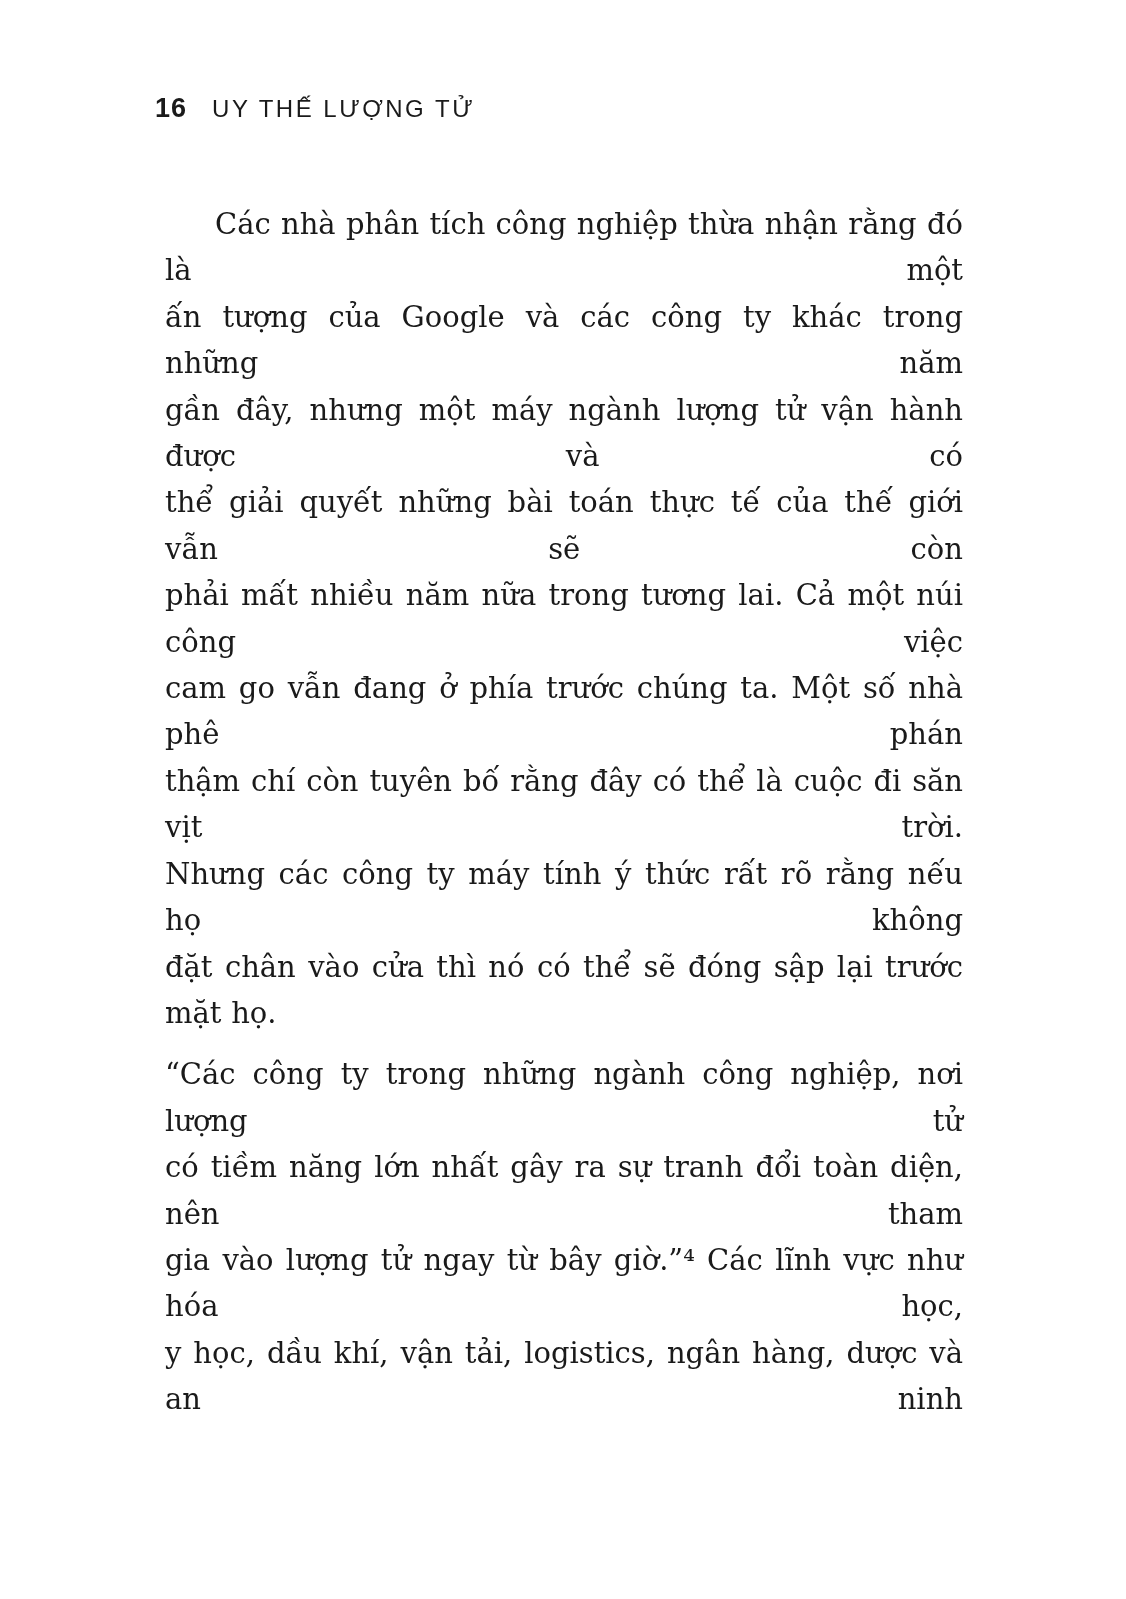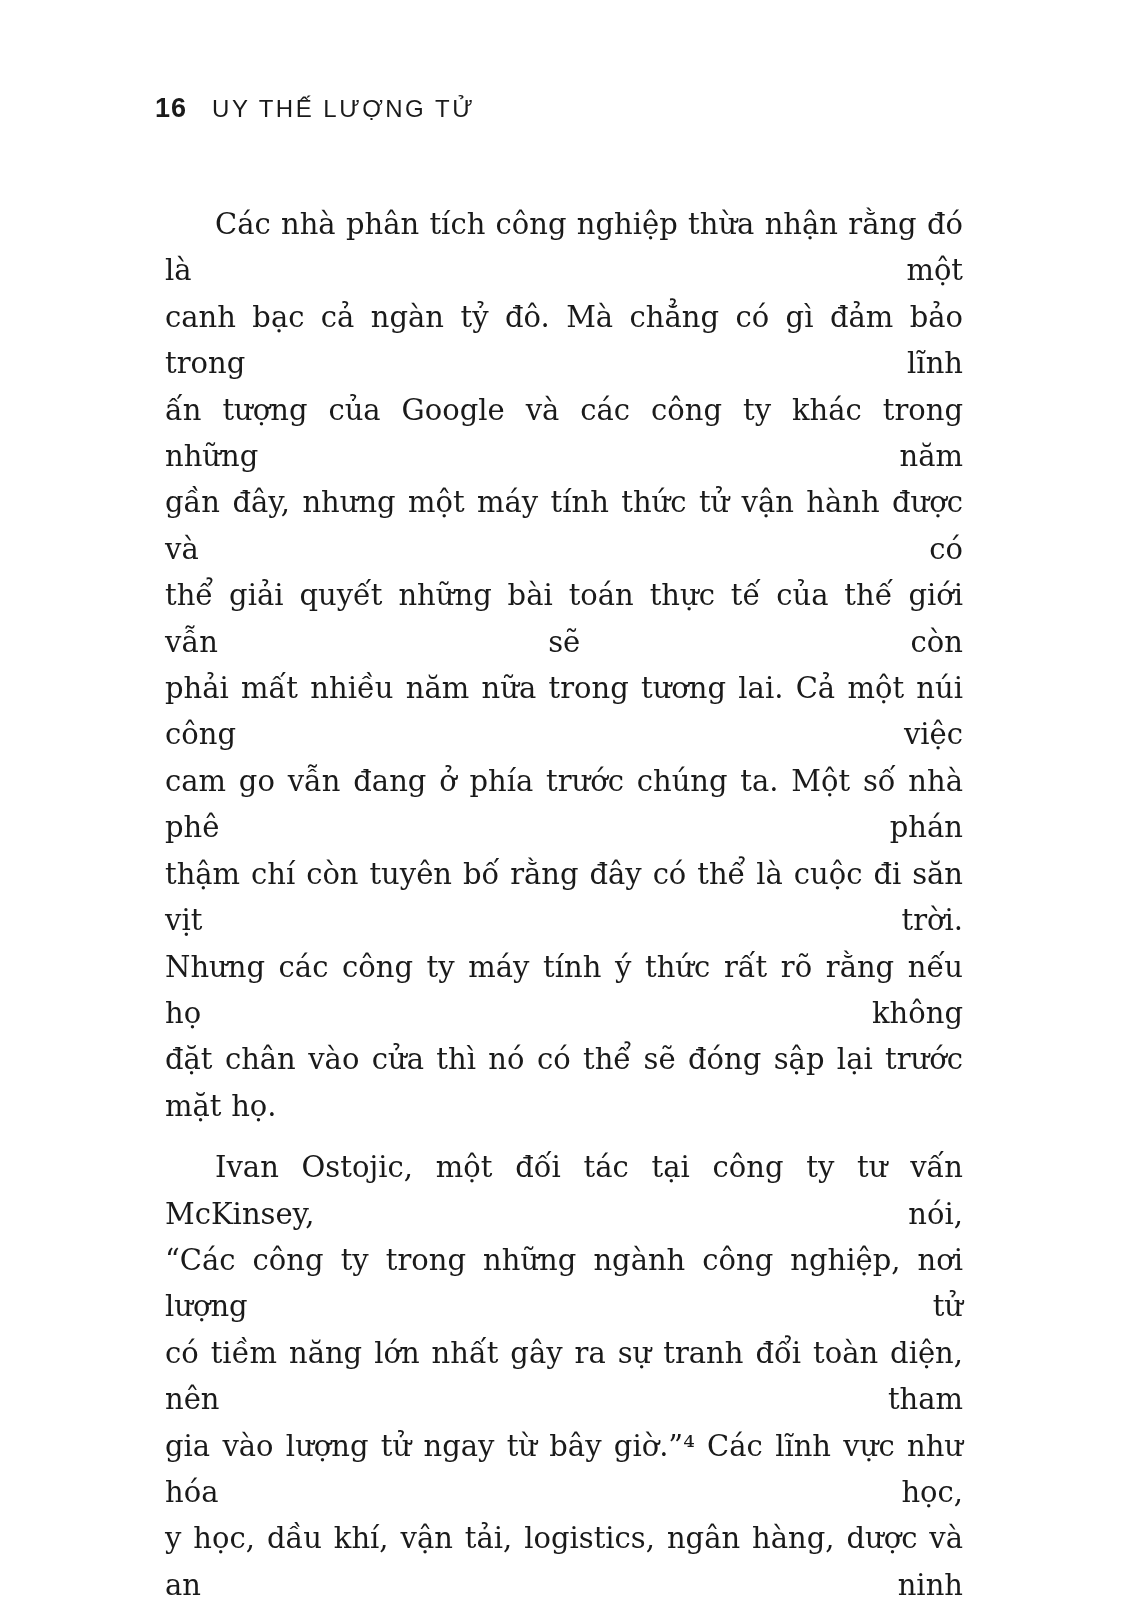--- a/index.html
+++ b/index.html
@@ -56,31 +56,29 @@
 
 <div class="page" style="color: rgb(26, 26, 26); background: rgb(255, 255, 255);">
   <header class="running-header">
     <span class="pagenum">16</span>
     <span class="runhead">UY THẾ LƯỢNG TỬ</span>
   </header>
 
   <main class="body-text" id="body-text">
       <div class="paragraph">
         <div class="line indent">Các nhà phân tích công nghiệp thừa nhận rằng đó là một</div>
-        <div class="line">canh bạc cả ngàn tỷ đô. Mà chẳng có gì đảm bảo trong lĩnh</div>
         <div class="line">ấn tượng của Google và các công ty khác trong những năm</div>
-        <div class="line">gần đây, nhưng một máy tính thức tử vận hành được và có</div>
+        <div class="line">gần đây, nhưng một máy ngành lượng tử vận hành được và có</div>
         <div class="line">thể giải quyết những bài toán thực tế của thế giới vẫn sẽ còn</div>
         <div class="line">phải mất nhiều năm nữa trong tương lai. Cả một núi công việc</div>
         <div class="line">cam go vẫn đang ở phía trước chúng ta. Một số nhà phê phán</div>
         <div class="line">thậm chí còn tuyên bố rằng đây có thể là cuộc đi săn vịt trời.</div>
         <div class="line">Nhưng các công ty máy tính ý thức rất rõ rằng nếu họ không</div>
         <div class="line natural">đặt chân vào cửa thì nó có thể sẽ đóng sập lại trước mặt họ.</div>
       </div>
       <div class="paragraph">
-        <div class="line indent">Ivan Ostojic, một đối tác tại công ty tư vấn McKinsey, nói,</div>
         <div class="line">“Các công ty trong những ngành công nghiệp, nơi lượng tử</div>
         <div class="line">có tiềm năng lớn nhất gây ra sự tranh đổi toàn diện, nên tham</div>
         <div class="line">gia vào lượng tử ngay từ bây giờ.”⁴ Các lĩnh vực như hóa học,</div>
         <div class="line">y học, dầu khí, vận tải, logistics, ngân hàng, dược và an ninh</div>
       </div>
     </main>
 </div>
 
 </body></html>

